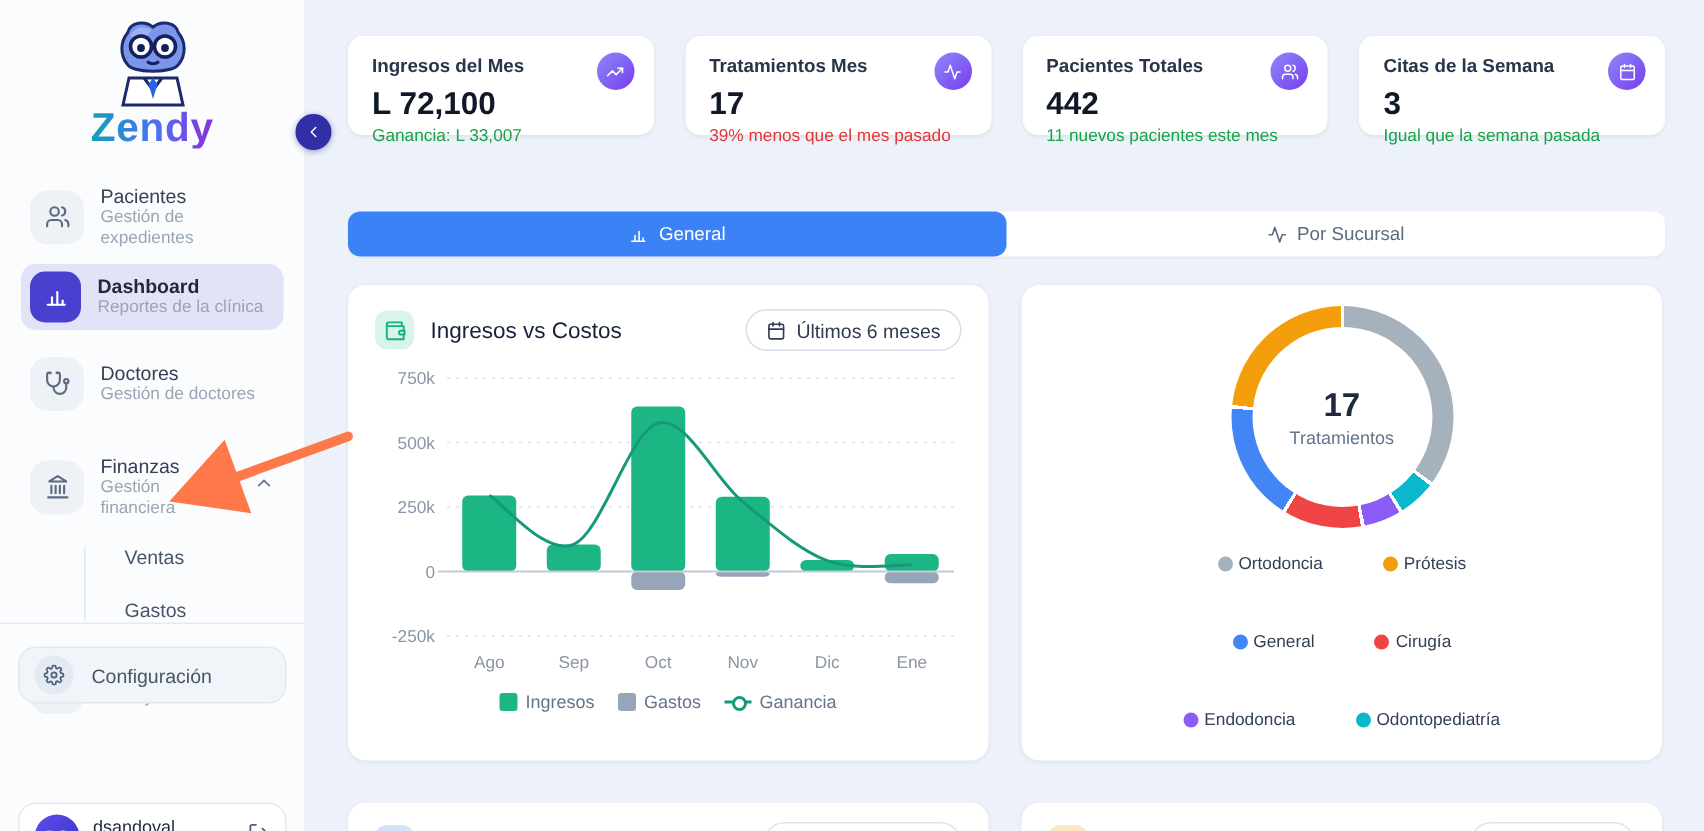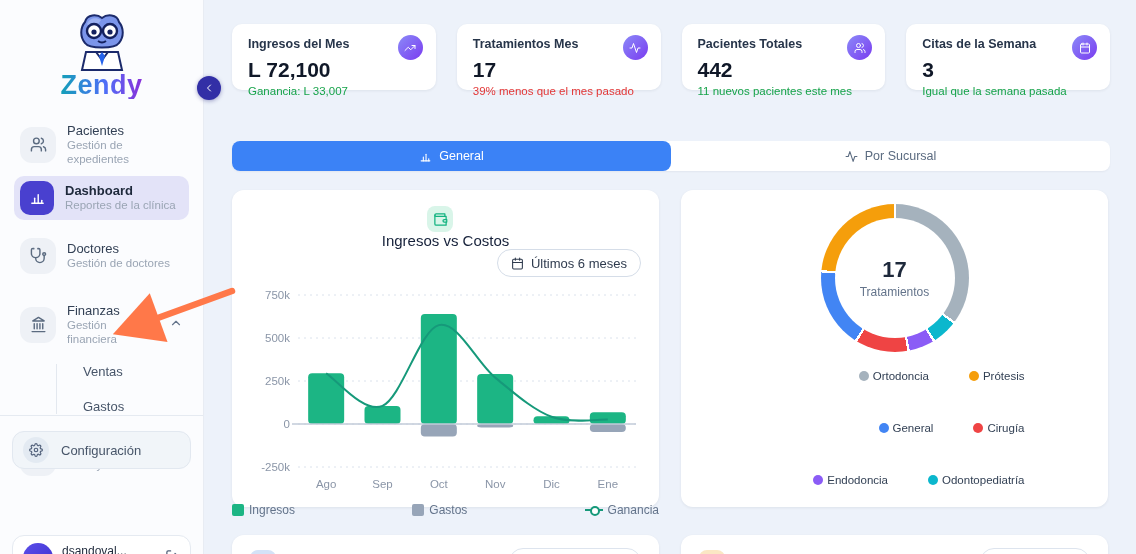--- a/index.html
+++ b/index.html
@@ -43,40 +43,40 @@
   .stat-value { font-size:21px; font-weight:800; color:#101828; margin-top:7px; }
   .stat-note { font-size:11.5px; margin-top:3px; }
   .note-green { color:#16a34a; } .note-red { color:#e23636; }
 
   .tabbar { position:absolute; left:28px; top:141px; width:878px; height:30px; background:#fff; border-radius:8px; box-shadow:0 1px 2px rgba(16,24,40,.05); display:flex; }
   .tab { flex:1; display:flex; align-items:center; justify-content:center; gap:7px; font-size:12.5px; color:#5b6b80; border-radius:8px; cursor:pointer; }
   .tab.active { background:#3b82f6; color:#fff; }
 
   .panel { position:absolute; top:190px; width:427px; height:317px; background:#fff; border-radius:12px; box-shadow:0 1px 3px rgba(16,24,40,.07); }
   #panel-left { left:28px; } #panel-right { left:477px; }
-  .panel-head { display:flex; align-items:center; padding:16px 18px 0 18px;flex-direction:column; }
+  .panel-head { display:flex; align-items:center; padding:16px 18px 0 18px; }
   .panel-ico { width:26px; height:26px; border-radius:8px; display:flex; align-items:center; justify-content:center; margin-right:11px; }
   .ico-green { background:#d9f5e9; color:#12b380; }
   .ico-purple { background:#ece5fc; color:#8b5cf6; }
   .panel-title { font-size:15px; color:#16213a; }
   .range-btn { margin-left:auto; height:28px; border:1px solid #d5dde8; border-radius:16px; background:#fff; display:flex; align-items:center; gap:7px; padding:0 13px; font-size:13px; color:#2f3b4e; cursor:pointer; }
 
   .chart-wrap { padding:6px 14px 0 18px; }
-  .legend-row { display:flex; justify-content:space-between; gap:16px; margin-top:2px; }
+  .legend-row { display:flex; justify-content:center; gap:16px; margin-top:2px; }
   .legend-item { display:flex; align-items:center; gap:5px; font-size:12px; color:#64748b; }
   .sw { width:12px; height:12px; border-radius:2px; display:inline-block; }
   .line-marker { position:relative; width:18px; height:2px; background:#16997a; display:inline-block; }
   .line-marker::after { content:""; position:absolute; left:5px; top:-3px; width:6px; height:6px; border:2px solid #16997a; border-radius:50%; background:#fff; }
 
   .donut-area { display:flex; flex-direction:column; align-items:center; }
   .donut { position:relative; width:148px; height:148px; border-radius:50%; margin-top:14px; }
   .donut-hole { position:absolute; left:14px; top:14px; width:120px; height:120px; background:#fff; border-radius:50%; display:flex; flex-direction:column; align-items:center; justify-content:center; }
   .donut-val { font-size:22px; font-weight:800; color:#1e293b; }
   .donut-lbl { font-size:12px; color:#64748b; margin-top:2px; }
-  .donut-legend { width:260px; margin-top:18px; display:flex; flex-wrap:wrap; justify-content:flex-end; column-gap:10px; row-gap:3px;gap:40px; }
+  .donut-legend { width:260px; margin-top:18px; display:flex; flex-wrap:wrap; justify-content:center; column-gap:10px; row-gap:3px;gap:40px; }
   .dl-item { display:flex; align-items:center; gap:4px; font-size:11.5px; color:#334155; }
   .dot { width:10px; height:10px; border-radius:50%; display:inline-block; }
 
   .partial-card { position:absolute; top:535px; width:427px; height:60px; background:#fff; border-radius:12px 12px 0 0; box-shadow:0 1px 3px rgba(16,24,40,.07); }
   #partial-left { left:28px; } #partial-right { left:477px; }
   .partial-ico { position:absolute; left:18px; top:15px; width:26px; height:26px; border-radius:8px; }
   .partial-btn { position:absolute; top:13px; height:28px; border:1px solid #dde4ee; border-radius:16px; background:#fff; }
 
   #arrow-overlay { position:absolute; left:100px; top:278px; width:145px; height:72px; z-index:50; pointer-events:none; }
 

